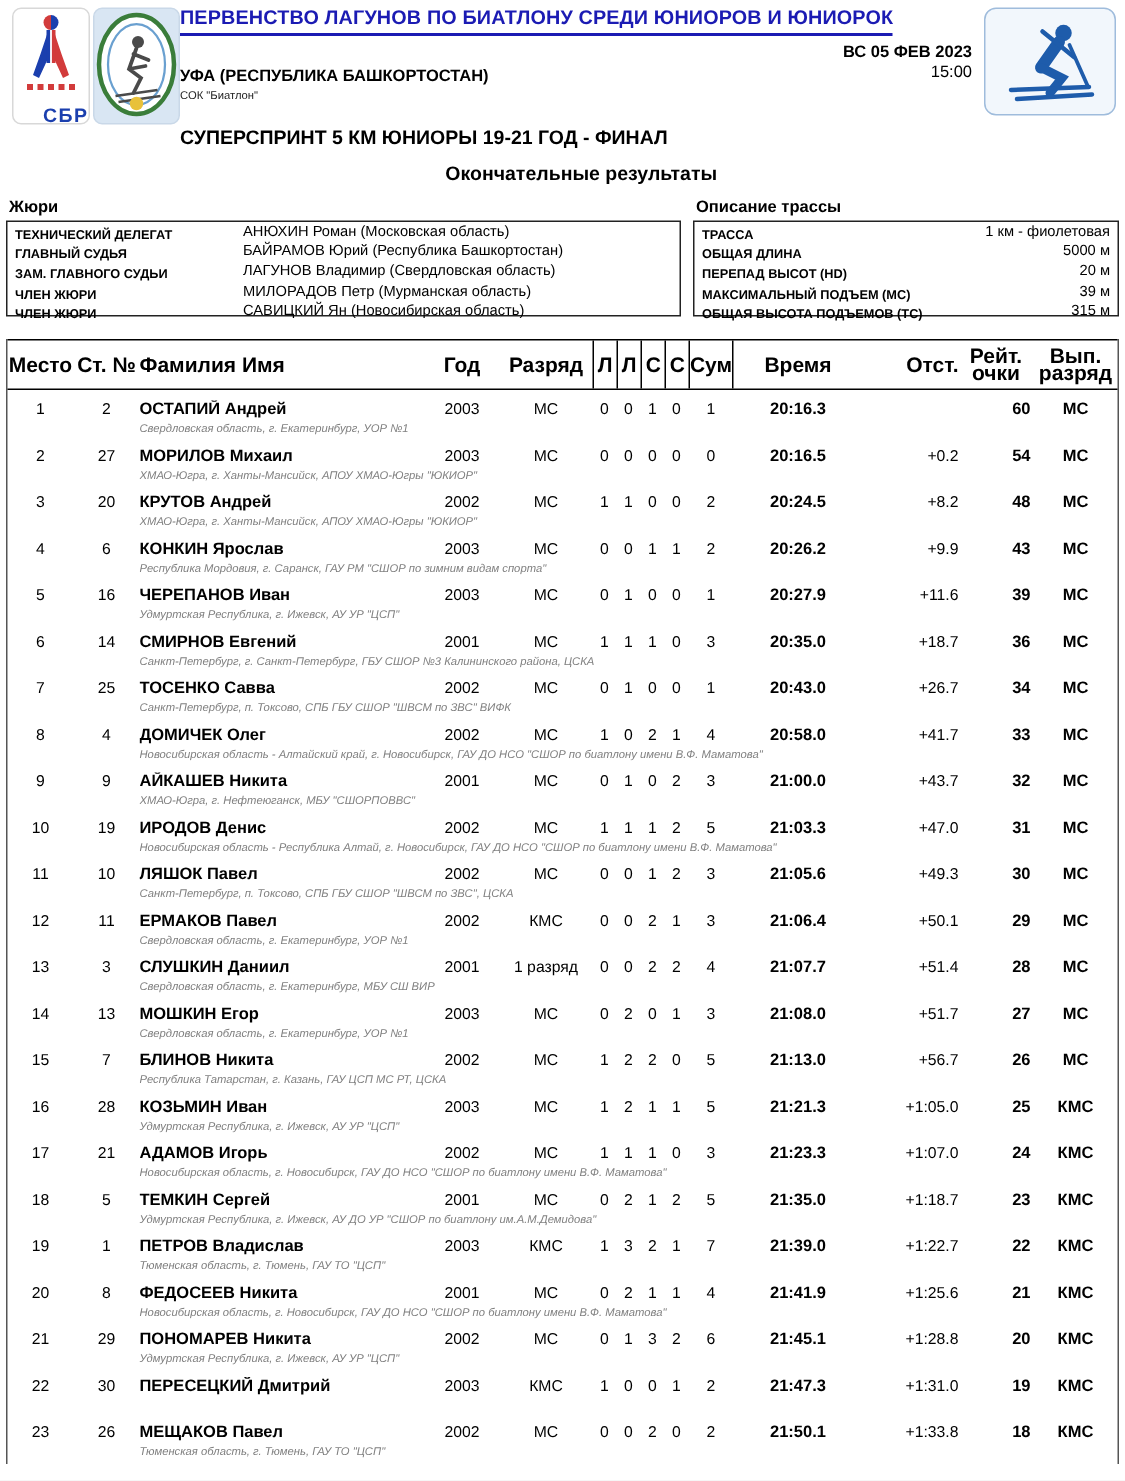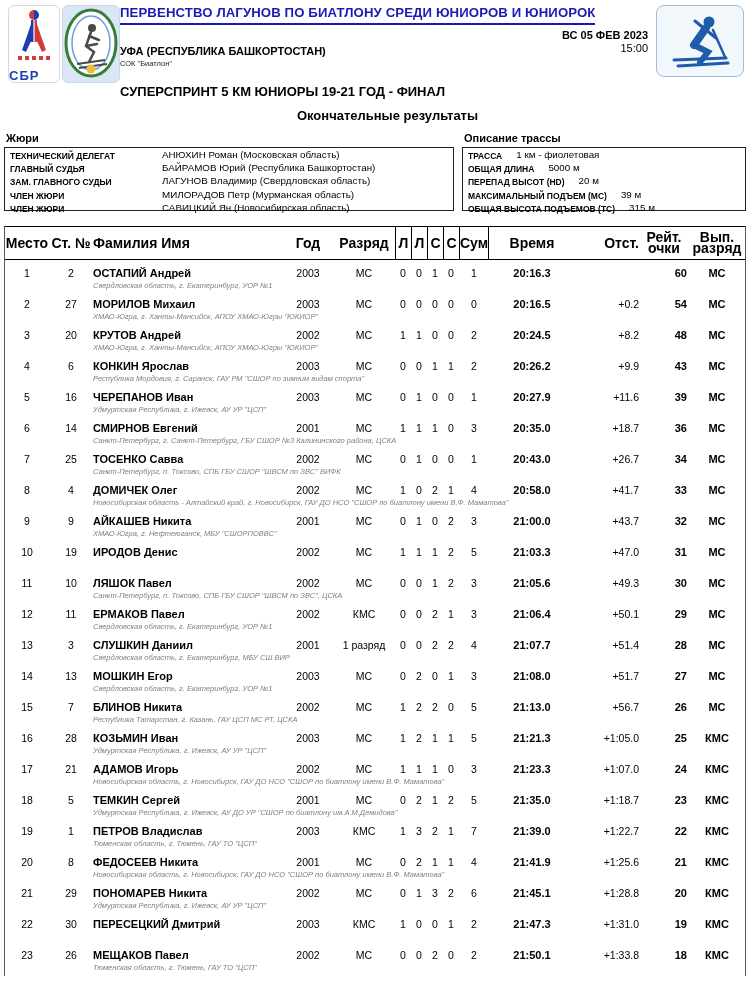--- a/index.html
+++ b/index.html
@@ -4,21 +4,21 @@
 <style>
   * { box-sizing: border-box; }
   body { margin:0; background:#e8e8e8; }
   .page {
     width:750px; height:987px; margin:0 auto; background:#fff;
     position:relative; overflow:hidden; color:#000;
     font-family:"Liberation Sans", sans-serif;
   }
   
   .logo-card { position:absolute; border-radius:6px; overflow:hidden; }
-  .logo-sbr { left:8px; top:5px; width:52px; height:78px; border:1px solid #d8d8d8; background:#fff; text-align:left; }
+  .logo-sbr { left:8px; top:5px; width:52px; height:78px; border:1px solid #d8d8d8; background:#fff; text-align:right; }
   .sbr-text { font-weight:bold; color:#1b3fae; font-size:13px; letter-spacing:1px; line-height:12px; }
   .logo-emblem { left:62px; top:5px; width:58px; height:78px; border:1px solid #c9d8e8; background:#d9e6f3; }
   .logo-picto { right:6px; top:5px; width:88px; height:72px; border:1px solid #9fbcdc; background:#f2f7fc; border-radius:8px;
                 display:flex; align-items:center; justify-content:center; }
   .hdr { position:absolute; left:120px; top:3px; width:528px; height:110px; }
   .title { display:inline-block; font-weight:bold; font-size:13.2px; color:#1b1bb3;
            border-bottom:2px solid #1b1bb3; padding-bottom:3px; letter-spacing:0.1px; white-space:nowrap; }
   .hdr-date { position:absolute; top:26px; right:0; text-align:right; font-size:11px; line-height:13px; }
   .hdr-date .d { font-weight:bold; }
   .venue { position:absolute; left:0; top:42px; font-weight:bold; font-size:11px; }
@@ -28,21 +28,21 @@
                      font-weight:bold; font-size:13px;padding-left:25px; }
   
   .info-row { position:absolute; left:4px; top:132px; width:742px; display:flex; gap:8px; }
   .jury-block { width:450px; }
   .course-block { flex:1; }
   .blk-heading { font-weight:bold; font-size:11px; margin:0 0 3px 2px; }
   .blk-box { border:1px solid #222; padding:1px 5px; height:64px; }
   .jury-row { display:flex; line-height:12.2px; }
   .jr-role { width:152px; font-weight:bold; font-size:8.5px; padding-top:1px; }
   .jr-name { font-size:9.8px; }
-  .course-row { display:flex; line-height:12.2px;gap:14px; }
+  .course-row { display:flex; justify-content:space-between; line-height:12.2px;gap:14px; }
   .cr-label { font-weight:bold; font-size:8.5px; padding-top:1px; }
   .cr-value { font-size:9.8px; }
   
   .rtable { position:absolute; left:4px; top:226px; width:742px;
             border-left:1px solid #555; border-right:1px solid #555; }
   .grid14 { display:grid;
     grid-template-columns:44px 44px 190px 50px 62px 16px 16px 16px 16px 30px 86px 66px 46px 60px; }
   .rhead { border-top:1px solid #000; border-bottom:1px solid #000; height:34px;
            font-weight:bold; font-size:14px; align-items:stretch; }
   .rhead > div { display:flex; flex-direction:column; align-items:center; justify-content:center; line-height:11px; }
@@ -399,20 +399,21 @@
       <div class="c">1</div>
       <div class="c">1</div>
       <div class="c">1</div>
       <div class="c">2</div>
       <div class="c">5</div>
       <div class="cell-time">21:03.3</div>
       <div class="r">+47.0</div>
       <div class="cell-points">31</div>
       <div class="cell-newrank">МС</div>
     </div>
+    <div class="rteam">Новосибирская область - Республика Алтай,  г. Новосибирск, ГАУ ДО НСО "СШОР по биатлону имени В.Ф. Маматова"</div>
   </div>
 
   <div class="rentry">
     <div class="rrow grid14">
       <div class="c">11</div>
       <div class="c">10</div>
       <div class="cell-name">ЛЯШОК Павел</div>
       <div class="c">2002</div>
       <div class="c">МС</div>
       <div class="c">0</div>

